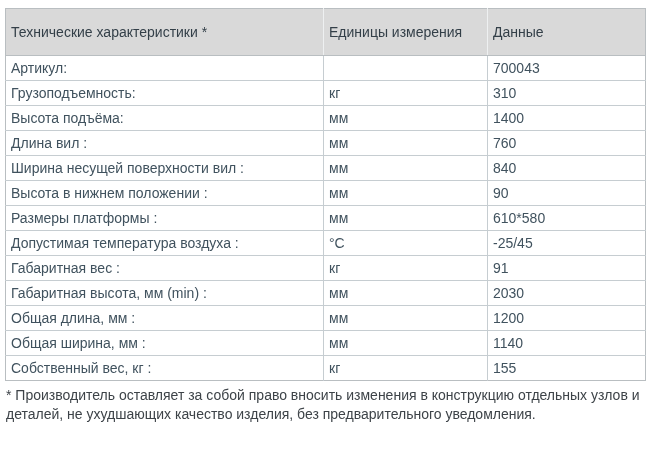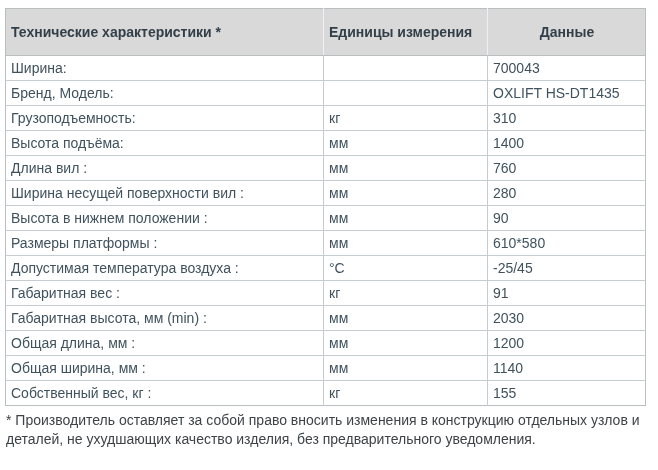--- a/index.html
+++ b/index.html
@@ -23,30 +23,30 @@
     border: 1px solid #b9bec1;
     font-size: 14px;
     color: #40525e;
   }
   table.specs col.c1 { width: 318px; }
   table.specs col.c2 { width: 164px; }
   table.specs col.c3 { width: 158px; }
   table.specs th {
     background: #d9d9d9;
     color: #333f48;
-    font-weight: bold;
+    font-weight: normal;
     text-align: left;
     vertical-align: middle;
     padding: 6px 4px 6px 5px;
     border-right: 1px solid #eef0f1;
     border-bottom: 1px solid #b9bec1;
     height: 34px;
     line-height: 17px;
   }
-  table.specs th:last-child { border-right: none; text-align: center; }
+  table.specs th:last-child { border-right: none; }
   table.specs td {
     border-top: 1px solid #c6cdd1;
     border-right: 1px solid #c6cdd1;
     padding: 3px 4px 3px 5px;
     height: 18px;
     line-height: 17px;
     vertical-align: middle;
     white-space: nowrap;
     overflow: hidden;
   }
@@ -73,48 +73,43 @@
     <thead>
       <tr>
         <th>Технические характеристики *</th>
         <th>Единицы измерения</th>
         <th>Данные</th>
       </tr>
     </thead>
     <tbody>
 
     <tr>
-          <td>Ширина:</td>
+          <td>Артикул:</td>
           <td></td>
           <td>700043</td>
-        </tr>
-        <tr>
-          <td>Бренд, Модель:</td>
-          <td></td>
-          <td>OXLIFT HS-DT1435</td>
         </tr>
         <tr>
           <td>Грузоподъемность:</td>
           <td>кг</td>
           <td>310</td>
         </tr>
         <tr>
           <td>Высота подъёма:</td>
           <td>мм</td>
           <td>1400</td>
         </tr>
         <tr>
           <td>Длина вил :</td>
           <td>мм</td>
           <td>760</td>
         </tr>
         <tr>
           <td>Ширина несущей поверхности вил :</td>
           <td>мм</td>
-          <td>280</td>
+          <td>840</td>
         </tr>
         <tr>
           <td>Высота в нижнем положении :</td>
           <td>мм</td>
           <td>90</td>
         </tr>
         <tr>
           <td>Размеры платформы :</td>
           <td>мм</td>
           <td>610*580</td>

